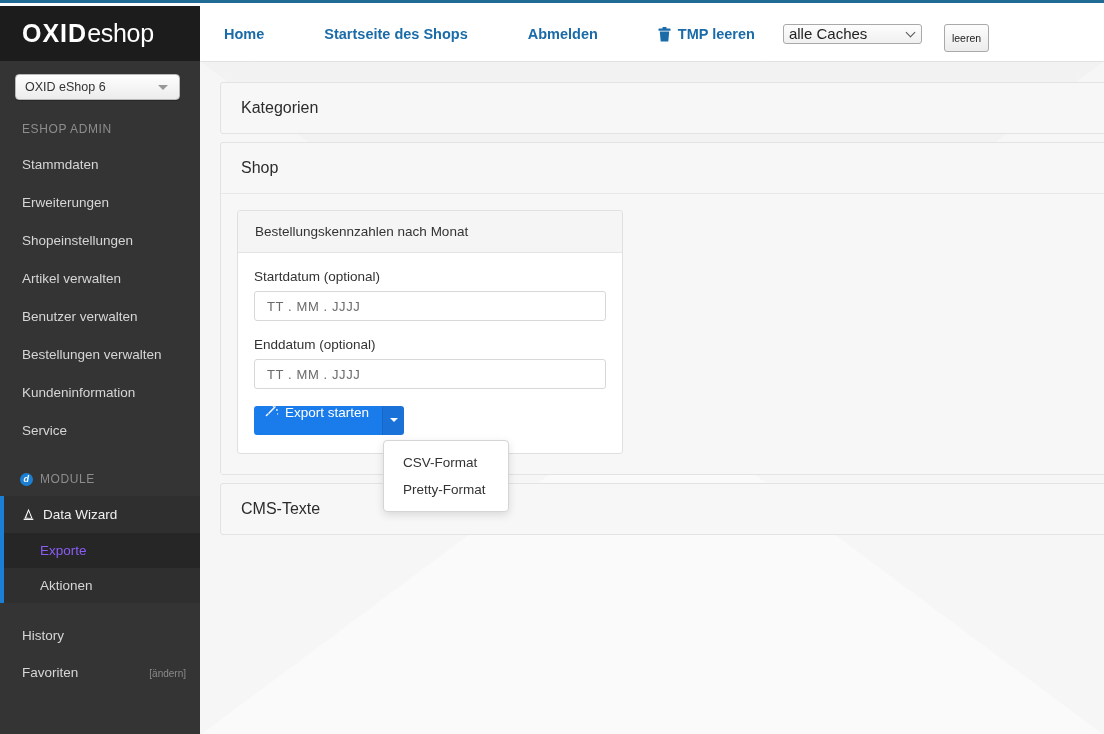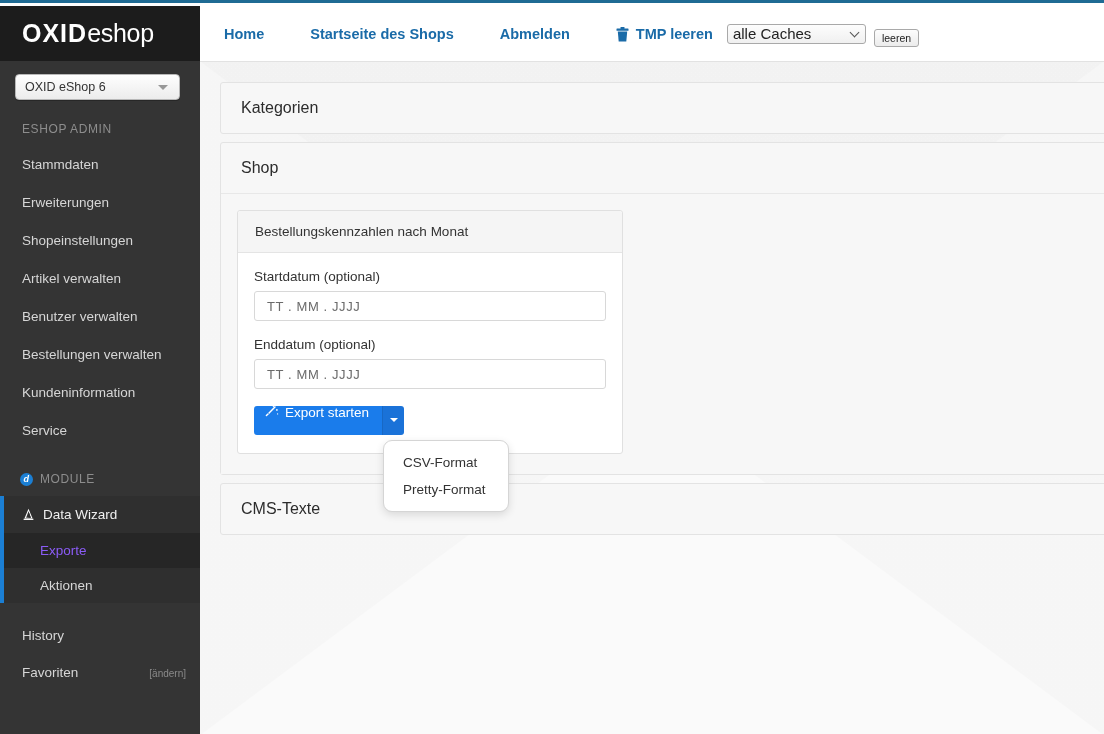--- a/index.html
+++ b/index.html
@@ -177,21 +177,21 @@
     overflow: hidden;
   }
 
   .topbar {
     height: 56px;
     background: #ffffff;
     border-bottom: 1px solid #e2e2e2;
     display: flex;
     align-items: center;
     padding-left: 24px;
-    gap: 0;
+    gap: 14px;
   }
   .topnav-link {
     color: #1a6ba8;
     font-size: 14.5px;
     font-weight: bold;
     text-decoration: none;
     margin-right: 46px;
     cursor: pointer;
     white-space: nowrap;
   }
@@ -228,21 +228,21 @@
   }
   .cache-select .chev {
     position: absolute;
     right: 7px; top: 4px;
     width: 7px; height: 7px;
     border-right: 1.4px solid #555;
     border-bottom: 1.4px solid #555;
     transform: rotate(45deg);
   }
   .leeren-btn {
-    height: 18px;
+    height: 28px;
     padding: 0 7px;
     background: linear-gradient(to bottom, #fdfdfd, #ececec);
     border: 1px solid #a9a9a9;
     border-radius: 3px;
     font-size: 10.5px;
     color: #222;
     font-family: "Liberation Sans", sans-serif;
     cursor: pointer;
     display: flex;
     align-items: center;
@@ -354,21 +354,21 @@
     display: block;
   }
 
   .dropdown-menu {
     position: absolute;
     left: 129px;
     top: 34px;
     width: 126px;
     background: #ffffff;
     border: 1px solid #d5d5d5;
-    border-radius: 9px;
+    border-radius: 4px;
     box-shadow: 0 3px 8px rgba(0,0,0,0.12);
     padding: 8px 0;
     z-index: 30;
   }
   .dropdown-item {
     padding: 6px 0 6px 19px;
     font-size: 13.5px;
     color: #333;
     cursor: pointer;
     white-space: nowrap;

